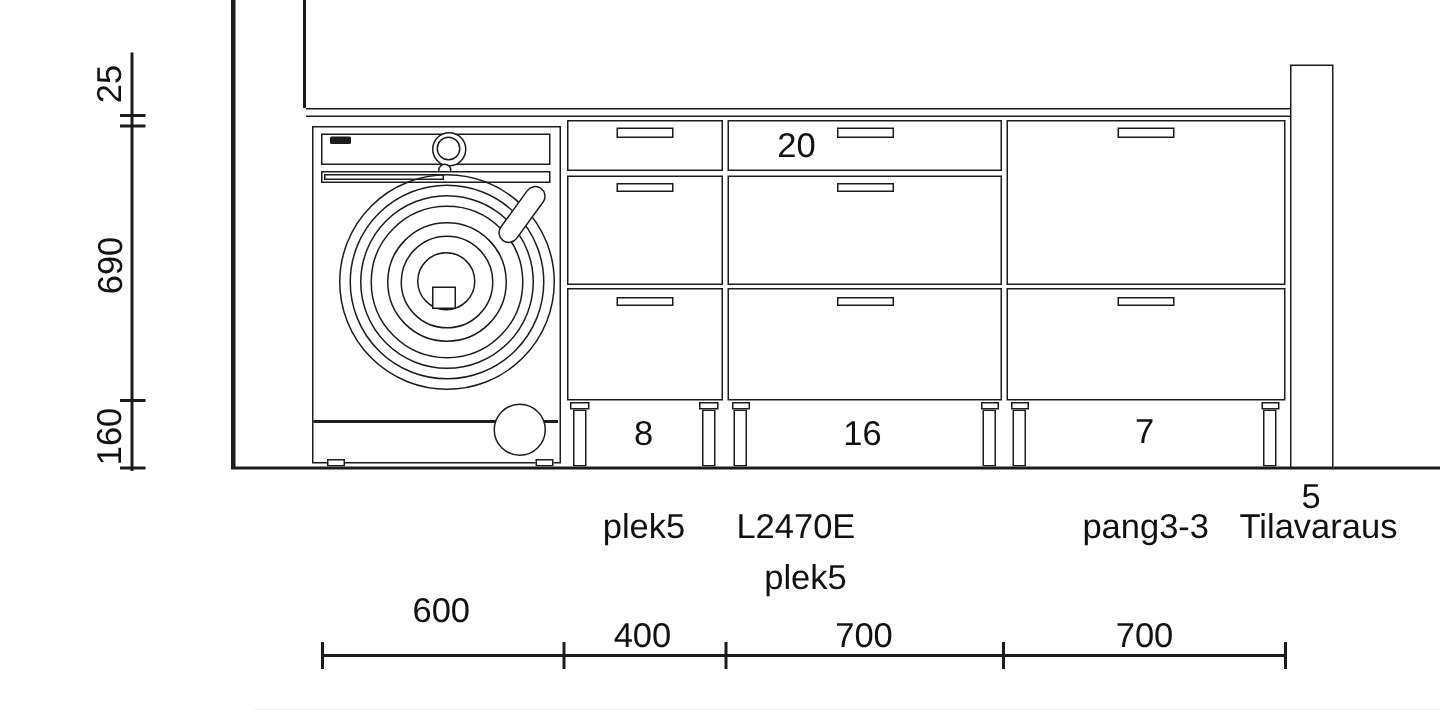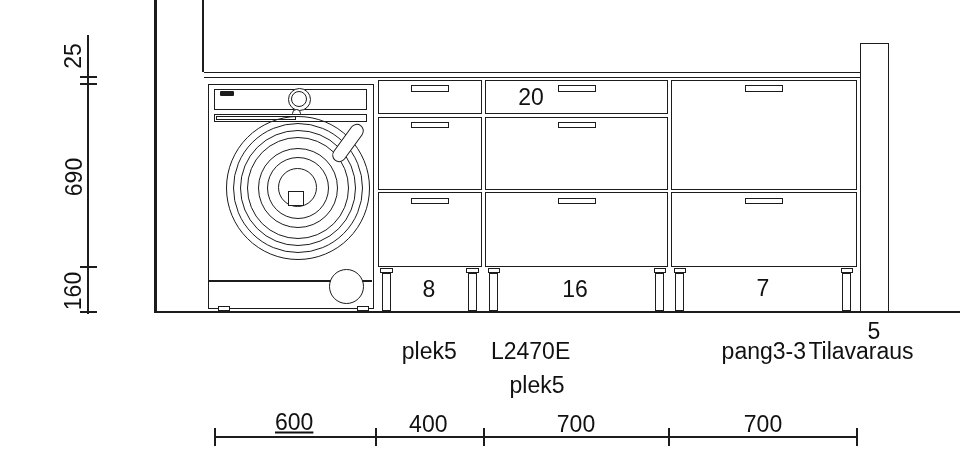--- a/index.html
+++ b/index.html
@@ -91,35 +91,35 @@
 
   <div class="txt c" style="left:429px;top:289px;">8</div>
   <div class="txt c" style="left:575px;top:288.5px;">16</div>
   <div class="txt c" style="left:763px;top:288px;">7</div>
 
   <div class="txt c" style="left:429.3px;top:351px;">plek5</div>
   <div class="txt c" style="left:530.6px;top:350.5px;">L2470E</div>
   <div class="txt c" style="left:537px;top:384.5px;">plek5</div>
   <div class="txt c" style="left:763.8px;top:350.5px;">pang3-3</div>
   <div class="txt c" style="left:874px;top:331px;">5</div>
-  <div class="txt c" style="left:861px;top:350.5px;">Tilavaraus</div>
+  <div class="txt c" style="left:879px;top:350.5px;">Tilavaraus</div>
 
   <div class="ln" style="left:87.2px;top:35px;width:1.6px;height:278.5px;"></div>
   <div class="tick-h" style="left:79.5px;top:76px;"></div>
   <div class="tick-h" style="left:79.5px;top:82.5px;"></div>
   <div class="tick-h" style="left:79.5px;top:266.3px;"></div>
   <div class="tick-h" style="left:79.5px;top:311px;"></div>
   <div class="txt v" style="left:73.3px;top:56px;">25</div>
   <div class="txt v" style="left:74px;top:177px;">690</div>
   <div class="txt v" style="left:72.5px;top:291px;">160</div>
 
   <div class="ln" style="left:215px;top:436.2px;width:642.5px;height:1.7px;"></div>
   <div class="tick-v" style="left:214px;top:428px;"></div>
   <div class="tick-v" style="left:374.5px;top:428px;"></div>
   <div class="tick-v" style="left:482.5px;top:428px;"></div>
   <div class="tick-v" style="left:668px;top:428px;"></div>
   <div class="tick-v" style="left:856px;top:428px;"></div>
-  <div class="txt c" style="left:294.2px;top:422px;text-decoration:underline;">600</div>
+  <div class="txt c" style="left:294.2px;top:407px;">600</div>
   <div class="txt c" style="left:428.3px;top:423.5px;">400</div>
   <div class="txt c" style="left:576px;top:423.5px;">700</div>
   <div class="txt c" style="left:763px;top:423.5px;">700</div>
 
 </div>
 
 </body></html>

